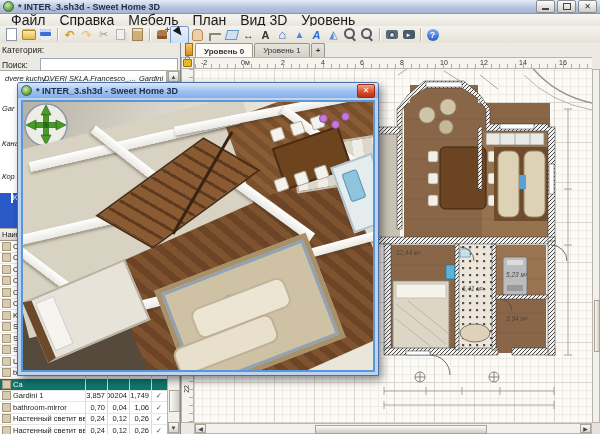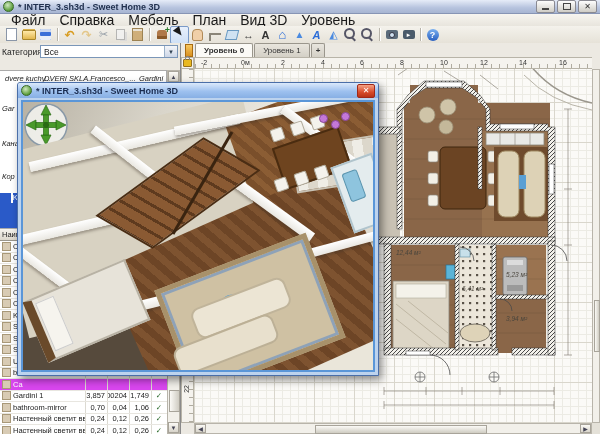--- a/index.html
+++ b/index.html
@@ -73,30 +73,30 @@
   .vscroll{position:absolute;width:13px;background:#f2f0ea;border:1px solid #b8b4aa;box-sizing:border-box;}
   .sarrow{position:absolute;left:0;width:100%;height:11px;background:linear-gradient(#fbfaf6,#d8d4ca);border:1px solid #a8a49a;box-sizing:border-box;display:flex;align-items:center;justify-content:center;font-size:6px;color:#445;}
   .sthumb{position:absolute;left:1px;width:9px;background:linear-gradient(90deg,#fbfaf6,#cfccc2);border:1px solid #a8a49a;}
   #catscroll{left:167px;top:27px;height:160px;}
   #tabscroll{left:167px;top:186px;height:205px;}
   
   #ftable{position:absolute;left:0;top:186px;width:167px;height:205px;background:#fff;overflow:hidden;}
   .thead{height:11px;background:linear-gradient(#f6f4ee,#dcd8cc);border-bottom:1px solid #9a968c;display:flex;font-size:8px;}
   .thead .tcell{font-weight:normal;}
   .trow{height:10.5px;display:flex;align-items:center;border-bottom:1px solid #e8e6e0;}
-  .trow.sel{background:#d946ef;color:#fff;}
+  .trow.sel{background:#0f766e;color:#fff;}
   .tcell{box-sizing:border-box;padding:0 2px;font-size:7.5px;white-space:nowrap;overflow:hidden;border-right:1px solid #dcdad2;height:100%;display:flex;align-items:center;}
   .c-name{width:86px;}
   .c-num{width:22px;justify-content:flex-end;}
   .c-vis{width:14px;justify-content:center;border-right:none;color:#2a6a2a;}
   .trow.sel .c-vis{color:#fff;}
   .ric{width:7px;height:7px;background:#d8cbb4;border:1px solid #a89878;margin-right:2px;flex:none;}
   
   #planarea{position:absolute;left:181px;top:43px;width:419px;height:391px;background:#ece9e2;}
-  #tabsrow{position:absolute;left:0;top:0;width:100%;height:14px;display:flex;align-items:center;}
+  #tabsrow{position:absolute;left:0;top:0;width:100%;height:14px;display:flex;align-items:flex-start;}
   .tabgrip{width:6px;height:11px;margin:0 2px 0 4px;background:linear-gradient(#f8c860,#d89020);border:1px solid #a86a10;}
   .ptab{height:13px;padding:0 8px;display:flex;align-items:center;font-size:8px;background:linear-gradient(#e8e5dd,#d4d0c6);
         border:1px solid #9a968c;border-bottom:none;border-radius:2px 2px 0 0;margin-right:1px;color:#333;}
   .ptab.active{background:#fbfaf6;font-weight:bold;height:14px;}
   .ptab.plus{padding:0 4px;font-weight:bold;}
   #rulerH{position:absolute;left:13px;top:14px;right:8px;height:12px;background:#f5f3ee;border:1px solid #b8b4a8;border-right:none;box-sizing:border-box;}
   #rulerH .rlbl{position:absolute;top:1px;font-size:7px;color:#333;}
   #rulerH .ticks{position:absolute;left:0;bottom:0;width:100%;height:4px;
      background:repeating-linear-gradient(90deg,#b0aca0 0 1px,transparent 1px 8px);}
   #rulercorner{position:absolute;left:0;top:14px;width:13px;height:12px;background:#f5f3ee;border:1px solid #b8b4a8;box-sizing:border-box;display:flex;align-items:center;justify-content:center;}
@@ -206,24 +206,24 @@
     <span class="tsep"></span>
     <span class="tbi i-photo"></span>
     <span class="tbi i-video"></span>
     <span class="tsep"></span>
     <span class="tbi i-help"></span>
   </div>
 
   <div id="leftpanel">
     <div class="frow" id="catrow">
       <span class="lbl">Категория:</span>
-      <span class="combo">
-        <span class="val">Все</span>
-        <span class="drop">▼</span>
-      </span>
+    </div>
+    <div class="frow" id="searchrow">
+      <span class="lbl">Поиск:</span>
+      <span class="sinput"></span>
     </div>
 
     <div id="catalog">
       <span class="catlbl" style="left:5px;top:3px">dvere kuchy...</span>
       <span class="catlbl" style="left:44px;top:3px">DVERI SKLA...</span>
       <span class="catlbl" style="left:90px;top:3px">Francesco_...</span>
       <span class="catlbl" style="left:128px;top:3px">Gardini</span>
       <span class="catpart" style="top:33px">Gar</span>
       <span class="catpart" style="top:68px">Кана</span>
       <span class="catpart" style="top:101px">Кор</span>

